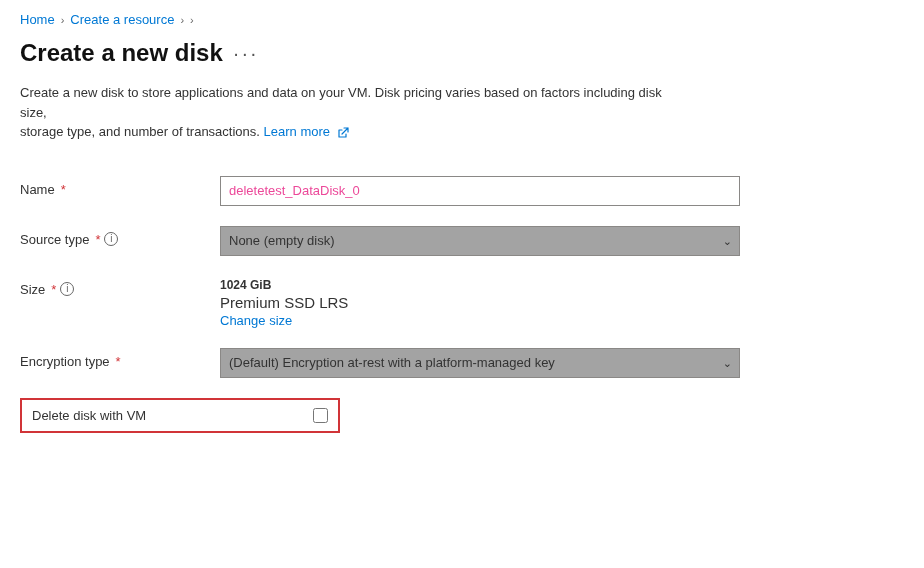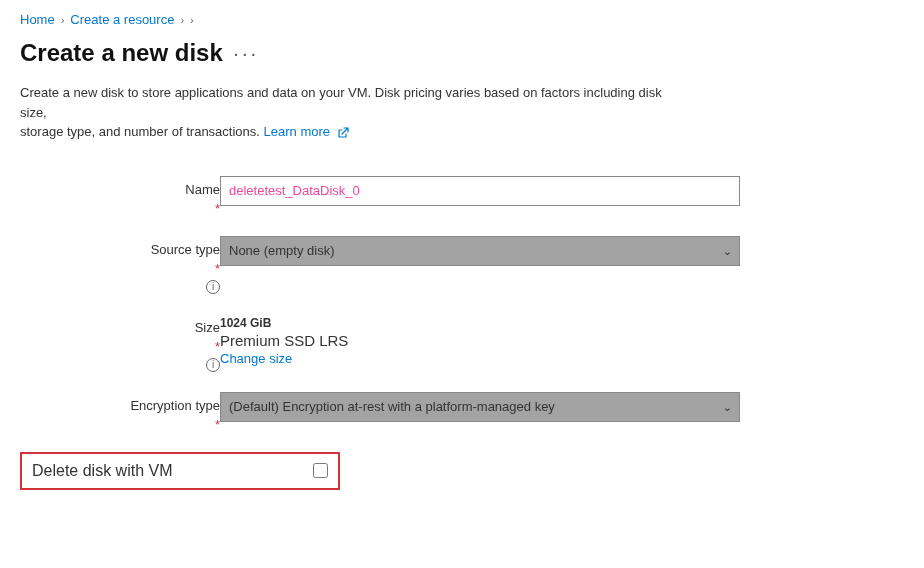--- a/index.html
+++ b/index.html
@@ -68,23 +68,22 @@
       padding: 10px 0;
       min-height: 38px;
     }
     .form-label {
       width: 200px;
       min-width: 200px;
       padding-top: 6px;
       font-size: 13px;
       color: #333;
       display: flex;
-      align-items: flex-end;
+      align-items: flex-start;
       gap: 4px;
-      flex-direction: column;
     }
     .required-star {
       color: #d13438;
       margin-left: 2px;
     }
     .info-icon {
       display: inline-flex;
       align-items: center;
       justify-content: center;
       width: 14px;
@@ -178,21 +177,21 @@
     .checkbox-row {
       display: flex;
       align-items: center;
       padding: 10px 0;
       border: 2px solid #d13438;
       padding: 8px 10px;
       margin: 4px 0;
       max-width: 320px;
     }
     .checkbox-label-text {
-      font-size: 16px;
+      font-size: 13px;
       color: #333;
       flex: 1;
     }
     .checkbox-input {
       width: 15px;
       height: 15px;
       cursor: pointer;
       margin-left: 10px;
       border: 1px solid #8a8886;
       accent-color: #0078d4;

